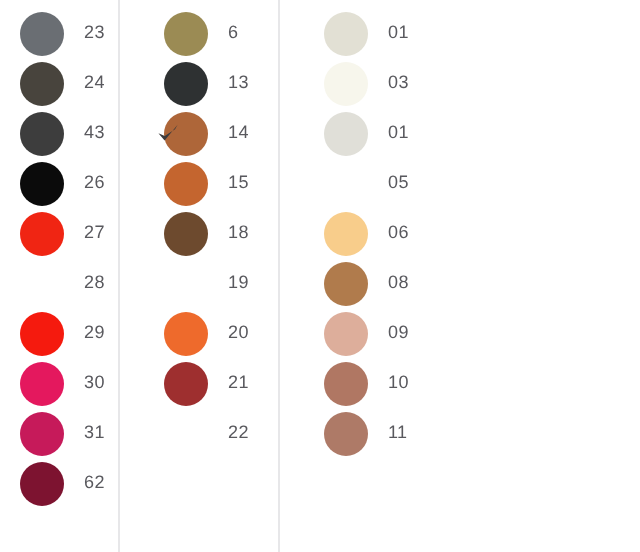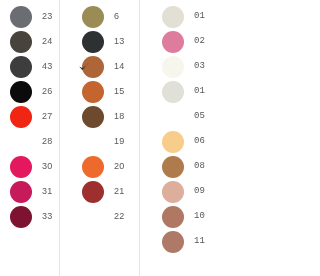--- a/index.html
+++ b/index.html
@@ -22,21 +22,21 @@
     box-sizing: border-box;
   }
   .column {
     position: relative;
     box-sizing: border-box;
     padding-top: 4px;
     flex: 0 0 auto;
   }
   .column.col-0 { width: 60px; }
   .column.col-1 { width: 80px; }
-  .column.col-2 { width: 110px; font-family: Liberation Mono, monospace; }
+  .column.col-2 { width: 110px; }
 
   .column.divider-right::after {
     content: "";
     position: absolute;
     top: 0;
     right: 0;
     width: 1px;
     height: 276px;
     background: #e7e7e9;
   }
@@ -134,35 +134,41 @@
         <span class="swatch-label">27</span>
       </div>
       <div class="row">
         <div class="swatch-slot">
           <span class="swatch empty"></span>
         </div>
         <span class="swatch-label">28</span>
       </div>
       <div class="row">
         <div class="swatch-slot">
+          <span class="swatch" style="background: rgb(245, 26, 14);"></span>
+        </div>
+        <span class="swatch-label">29</span>
+      </div>
+      <div class="row">
+        <div class="swatch-slot">
           <span class="swatch" style="background: rgb(228, 24, 94);"></span>
         </div>
         <span class="swatch-label">30</span>
       </div>
       <div class="row">
         <div class="swatch-slot">
           <span class="swatch" style="background: rgb(198, 26, 90);"></span>
         </div>
         <span class="swatch-label">31</span>
       </div>
       <div class="row">
         <div class="swatch-slot">
           <span class="swatch" style="background: rgb(125, 19, 48);"></span>
         </div>
-        <span class="swatch-label">33</span>
+        <span class="swatch-label">62</span>
       </div>
     </div>
     <div class="column col-1 divider-right">
       <div class="row">
         <div class="swatch-slot">
           <span class="swatch" style="background: rgb(155, 139, 84);"></span>
         </div>
         <span class="swatch-label">6</span>
       </div>
       <div class="row">
@@ -221,26 +227,20 @@
     </div>
     <div class="column col-2">
       <div class="row">
         <div class="swatch-slot">
           <span class="swatch" style="background: rgb(226, 224, 212);"></span>
         </div>
         <span class="swatch-label">01</span>
       </div>
       <div class="row">
         <div class="swatch-slot">
-          <span class="swatch" style="background: rgb(221, 124, 156);"></span>
-        </div>
-        <span class="swatch-label">02</span>
-      </div>
-      <div class="row">
-        <div class="swatch-slot">
           <span class="swatch" style="background: rgb(247, 246, 236);"></span>
         </div>
         <span class="swatch-label">03</span>
       </div>
       <div class="row">
         <div class="swatch-slot">
           <span class="swatch" style="background: rgb(224, 223, 216);"></span>
         </div>
         <span class="swatch-label">01</span>
       </div>

